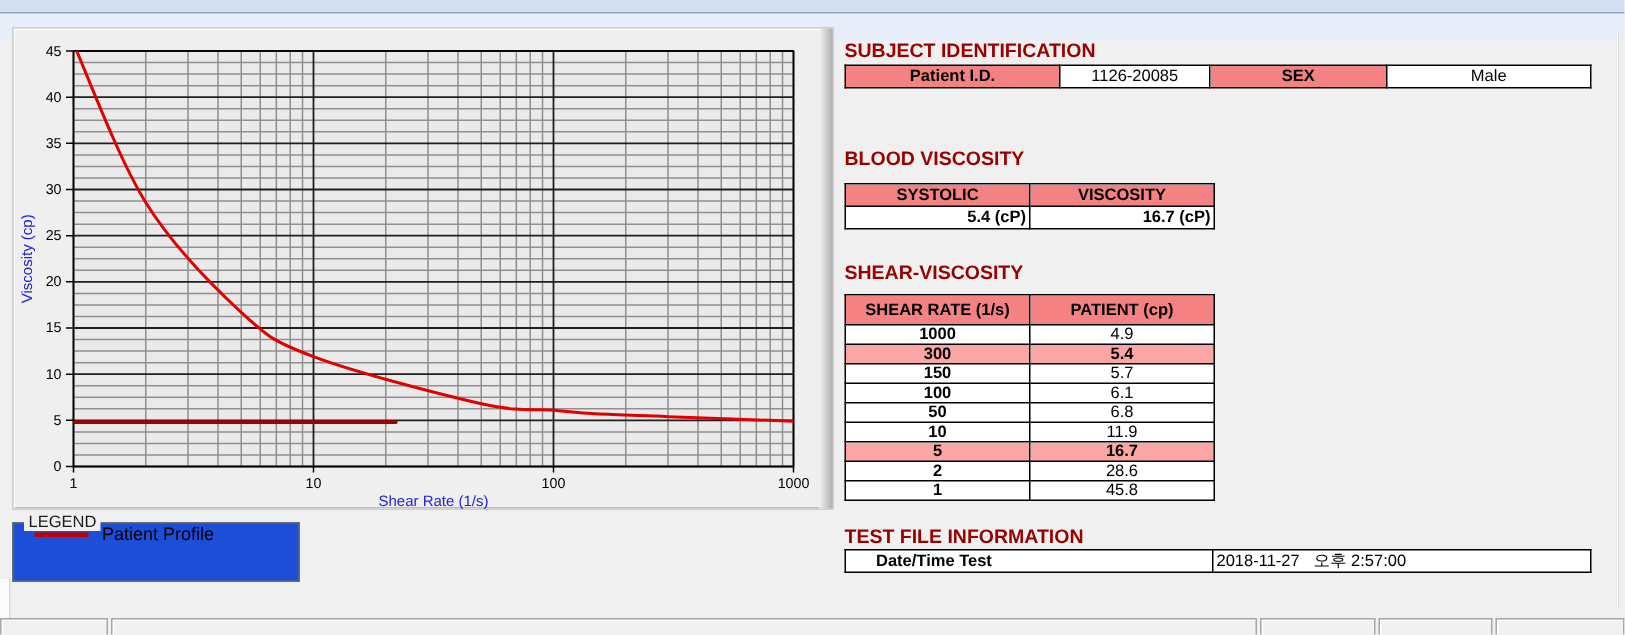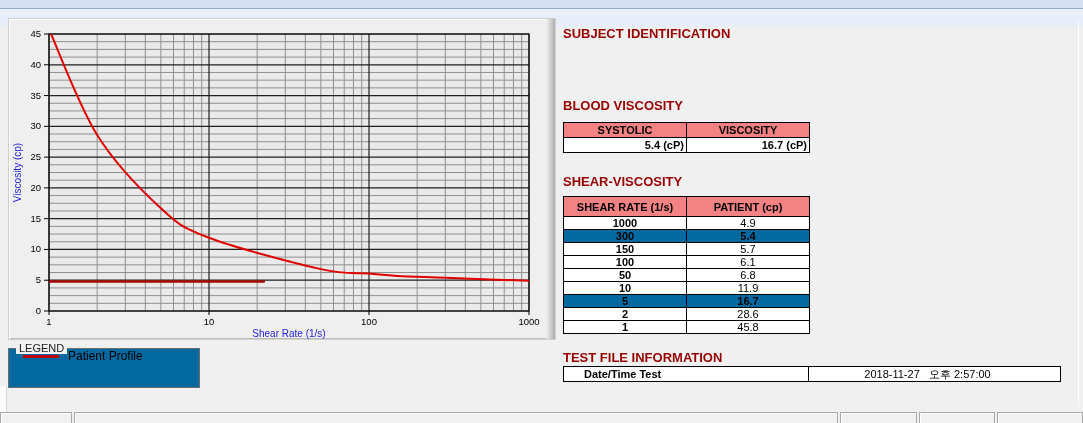--- a/index.html
+++ b/index.html
@@ -14,47 +14,47 @@
                 background:#e7eef9; }
   
   .chart-panel { position:absolute; left:8px; top:18px; width:548px; height:322px;
                  background:#efefef; border:1px solid #cfcfcf;
                  box-shadow: inset 1px 1px 0 #ffffff, inset -1px -1px 0 #bdbdbd; }
   .chart-panel .bevel-right { position:absolute; right:0; top:0; width:9px; height:100%;
                  background:linear-gradient(to right,#f2f2f2,#aeaeae); }
   .chart-panel svg { position:absolute; left:0; top:0; }
   
   .legend-box { position:absolute; left:8px; top:348px; width:192px; height:40px;
-                background:#0369a1; border:1px solid #6e6e6e; }
+                background:#1d4ed8; border:1px solid #6e6e6e; }
   .legend-title { position:absolute; left:7px; top:-7px; background:#f0f0f0;
                 padding:0 3px; font-size:11px; color:#1a1a1a; }
   .legend-row { display:flex; align-items:center; margin-top:0; margin-left:14px; }
   .legend-swatch { width:36px; height:3px; background:#c00000; margin-right:9px; }
   .legend-label { font-size:12px; }
   
   .section-title { position:absolute; left:563px; font-size:13px; font-weight:bold;
                    color:#990000; line-height:13px; white-space:nowrap; }
   table { border-collapse:collapse; position:absolute; background:#fff;
           font-size:11px; table-layout:fixed; }
   td { border:1px solid #000; padding:0 2px; height:15px; line-height:13px;
        overflow:hidden; white-space:nowrap; }
   .hdr { background:#f48282; font-weight:bold; text-align:center; }
   .val-c { text-align:center; }
   .bold { font-weight:bold;text-align:right; }
   #subject-table { left:563px; top:43px; width:497px; }
   #bv-table      { left:563px; top:122px; width:246px; }
   #sv-table      { left:563px; top:196px; width:246px; }
   #sv-table td   { height:13px; line-height:12px; }
   #sv-table td.hdr { height:20px; line-height:18px; }
-  #sv-table .hl  { background:#0369a1; font-weight:bold; }
+  #sv-table .hl  { background:#fca5a5; font-weight:bold; }
   #sv-table .rate { text-align:center; font-weight:bold; }
   #tf-table      { left:563px; top:366px; width:497px; }
   #tf-table td   { background:#fff; }
   #tf-table .lbl { font-weight:bold; text-align:left; padding-left:20px; }
-  #tf-table .v   { text-align:center; padding-right:16px; white-space:pre; }
+  #tf-table .v   { text-align:left; padding-right:16px; white-space:pre; }
   
   .right-vline { position:absolute; left:1078px; top:20px; width:1px; height:386px;
                  background:#8f8f8f; border-right:1px solid #fdfdfd; }
   .left-slab   { position:absolute; left:0; top:386px; width:7px; height:26px;
                  background:#fbfbfb; border-right:1px solid #d8d8d8; }
   .bottom-seg  { position:absolute; top:412px; height:12px; background:#f1f1f1;
                  border:1px solid #a8a8a8; border-bottom:none;
                  box-shadow: inset 1px 1px 0 #ffffff; }
 </style>
 </head>
@@ -181,20 +181,26 @@
 
 <div class="section-title" style="top:27px">SUBJECT IDENTIFICATION</div>
 <table id="subject-table">
   <colgroup>
       <col style="width:143px">
       <col style="width:100px">
       <col style="width:118px">
       <col style="width:136px">
     </colgroup>
   <tbody>
+      <tr>
+    <td class="hdr">Patient I.D.</td>
+    <td class="val-c">1126-20085</td>
+    <td class="hdr">SEX</td>
+    <td class="val-c">Male</td>
+  </tr>
 </tbody>
   </table>
 
 <div class="section-title" style="top:99px">BLOOD VISCOSITY</div>
 <table id="bv-table">
   <colgroup>
       <col style="width:123px">
       <col style="width:123px">
     </colgroup>
   <tbody>

